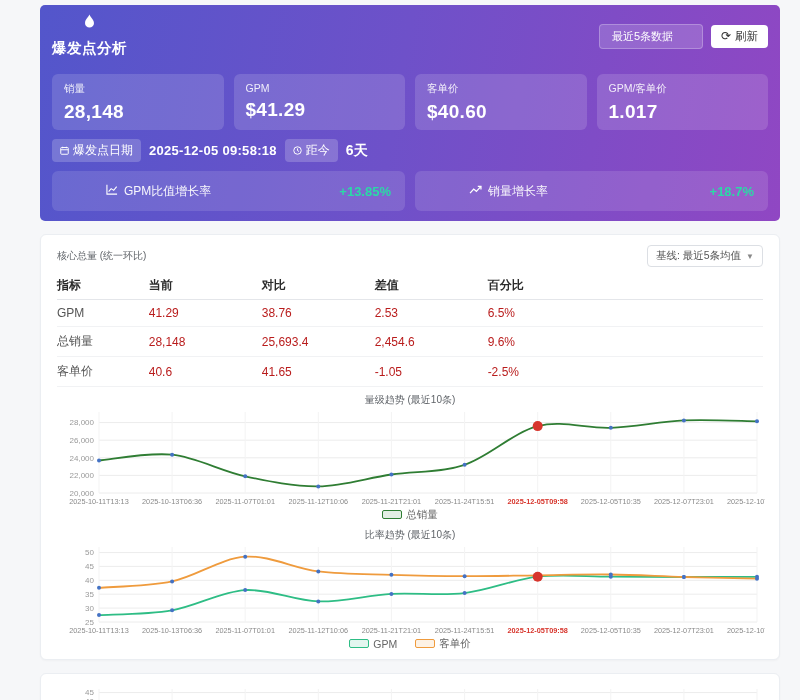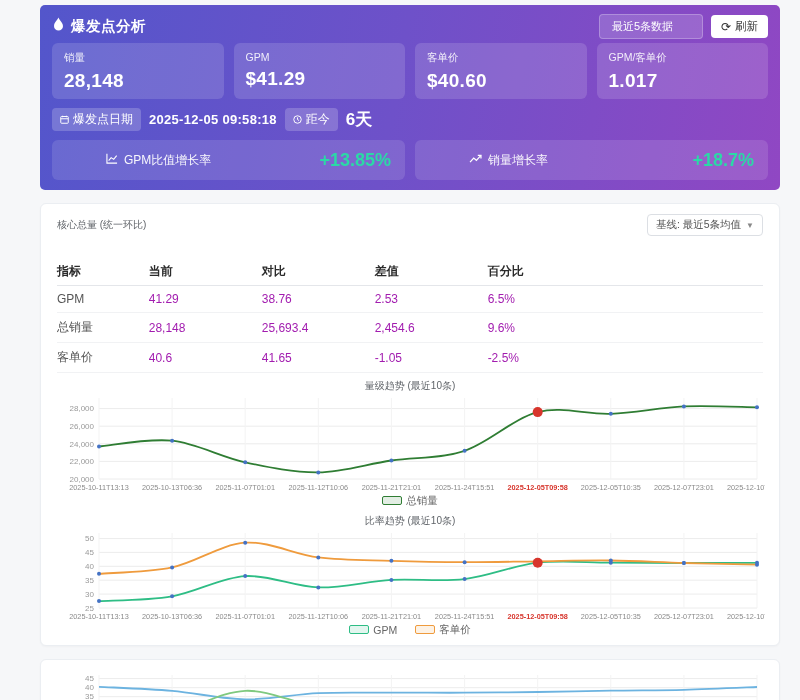--- a/index.html
+++ b/index.html
@@ -11,79 +11,79 @@
   .page { padding:5px 20px 0 40px; width:800px; }
 
   
   .hero {
     border-radius:5px;
     background:linear-gradient(100deg,#5356cb 0%,#6e51c9 48%,#9047c3 100%);
     padding:9px 12px 10px 12px;
     color:#fff;
   }
   .hero-top { display:flex; justify-content:space-between; align-items:center; }
-  .hero-title-wrap { display:flex; align-items:center; gap:6px; }
+  .hero-title-wrap { display:flex; align-items:center; gap:6px;flex-direction:column; }
   .hero-title { font-size:14.5px; font-weight:bold; letter-spacing:.5px; }
   .hero-controls { display:flex; gap:8px; align-items:center; }
   .range-select {
     background:rgba(255,255,255,0.16); border:1px solid rgba(255,255,255,0.25);
     color:#fff; font-size:11px; border-radius:4px; padding:4px 12px; min-width:104px; cursor:pointer;
   }
   .refresh-btn {
     background:#fff; color:#333; border:none; border-radius:4px;
     font-size:11.5px; padding:4px 10px; display:flex; align-items:center; gap:4px;
     cursor:pointer; font-family:inherit;
   }
   .refresh-ic { font-size:12px; line-height:1; }
 
-  .stats-row { display:flex; gap:10px; margin-top:4px; }
+  .stats-row { display:flex; gap:10px; margin-top:16px; }
   .stat-card {
     flex:1; background:rgba(255,255,255,0.14); border-radius:6px;
     padding:8px 12px 9px 12px; height:56px;
   }
   .stat-label { font-size:10.5px; color:rgba(255,255,255,0.88); }
   .stat-value { font-size:19px; font-weight:bold; margin-top:5px; letter-spacing:.3px; }
 
   .date-row { display:flex; align-items:center; gap:8px; margin-top:9px; }
   .badge {
     background:rgba(255,255,255,0.20); border-radius:4px; padding:3px 8px;
     font-size:12px; display:flex; align-items:center; gap:4px;
   }
   .date-text { font-size:13px; font-weight:bold; letter-spacing:.3px; }
-  .days-text { font-size:17px; font-weight:bold; }
+  .days-text { font-size:14px; font-weight:bold; }
 
   .growth-row { display:flex; gap:10px; margin-top:9px; }
   .growth-card {
     flex:1; background:rgba(255,255,255,0.12); border-radius:6px;
     padding:10px 14px; display:flex; justify-content:space-between; align-items:center; height:40px;
   }
   .growth-label { font-size:12px; display:flex; align-items:center; gap:6px; color:rgba(255,255,255,0.95);padding-left:40px; }
-  .growth-value { font-size:18px; font-weight:bold; color:#2bd9a6; }
+  .growth-value { font-size:13px; font-weight:bold; color:#2bd9a6; }
 
   
   .card {
     background:#fff; border:1px solid #ebeef2; border-radius:6px;
     padding:10px 16px 8px 16px; margin-top:13px;
     box-shadow:0 1px 2px rgba(0,0,0,0.03);
   }
   .card-head { display:flex; justify-content:space-between; align-items:center; }
   .sec-title { font-size:10px; color:#5f6368;text-align:center; }
   .baseline-select {
     border:1px solid #dcdfe4; border-radius:4px; padding:3px 8px;
     font-size:10.5px; color:#555; display:flex; align-items:center; gap:5px; cursor:pointer; background:#fff;
   }
   .caret { font-size:8px; color:#888; }
 
-  table.metrics { width:100%; border-collapse:collapse; table-layout:fixed; margin-top:21px; }
+  table.metrics { width:100%; border-collapse:collapse; table-layout:fixed; margin-top:4px; }
   table.metrics th {
     text-align:left; font-size:12px; color:#2b2b2b; padding:6px 0 5px 0;
     border-bottom:1px solid #e4e6ea; font-weight:bold;
   }
   table.metrics td {
-    font-size:12px; color:#a21caf; padding:6px 0;
+    font-size:12px; color:#b91c1c; padding:6px 0;
     border-bottom:1px solid #f1f2f4;
   }
   table.metrics tr td:first-child { color:#555; }
 
   .chart-block { margin-top:6px; }
   .chart-wrap { line-height:0; }
   .legend { display:flex; gap:18px; justify-content:center; align-items:center; height:15px; }
   .legend-item { display:flex; align-items:center; gap:4px; font-size:10.5px; color:#666; cursor:pointer; }
   .sw-rect { width:20px; height:9px; border-radius:2px; border:1.5px solid; display:inline-block; }
 </style>

